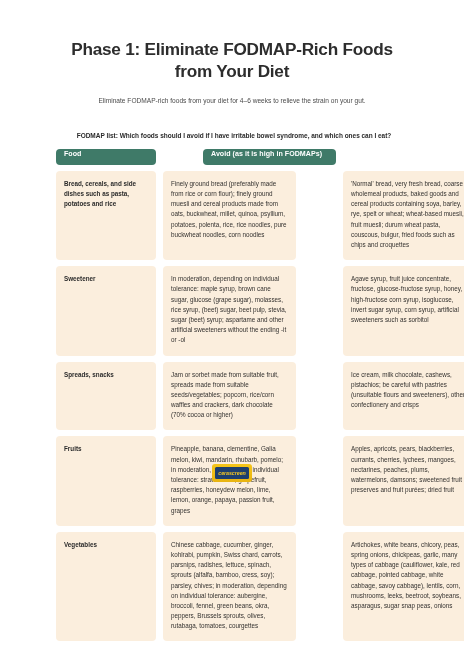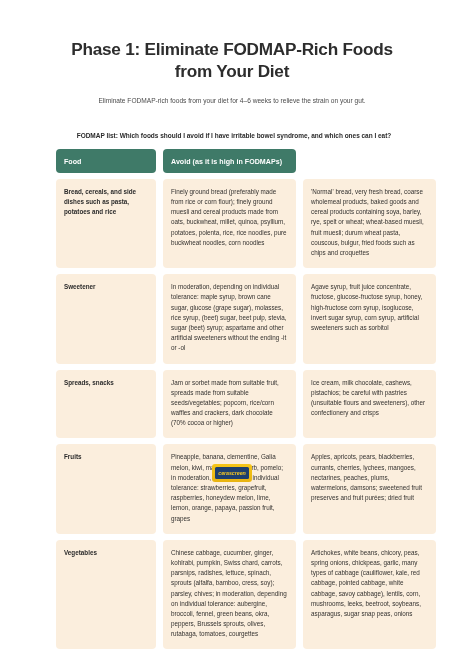--- a/index.html
+++ b/index.html
@@ -56,25 +56,25 @@
     display: flex;
     gap: 7px;
     margin-bottom: 6px;
   }
   .cell {
     border-radius: 4px;
     padding: 8px 8px 10px 8px;
   }
   .col-1 { width: 100px; flex: 0 0 100px; }
   .col-2 { width: 133px; flex: 0 0 133px; }
-  .col-3 { width: 133px; flex: 0 0 133px; }
+  .col-3 { width: 133px; flex: 0 0 133px; margin-left: 40px; }
 
   .head-row .cell {
     background: #3f7a68;
-    padding: 9px 7px 6px 8px;
+    padding: 1px 7px 6px 8px;
     border-radius: 4px;
   }
   .head-text {
     color: #ffffff;
     font-size: 7.1px;
     font-weight: bold;
     letter-spacing: 0.03px;
     display: block;
     line-height: 1.2;
   }

